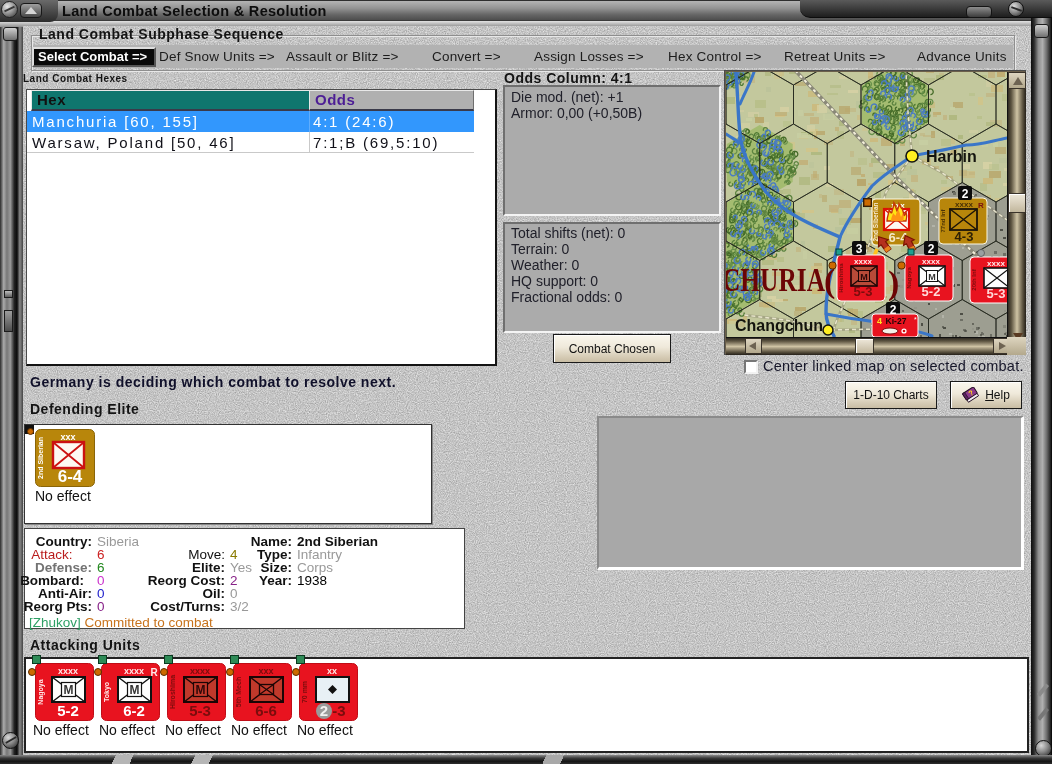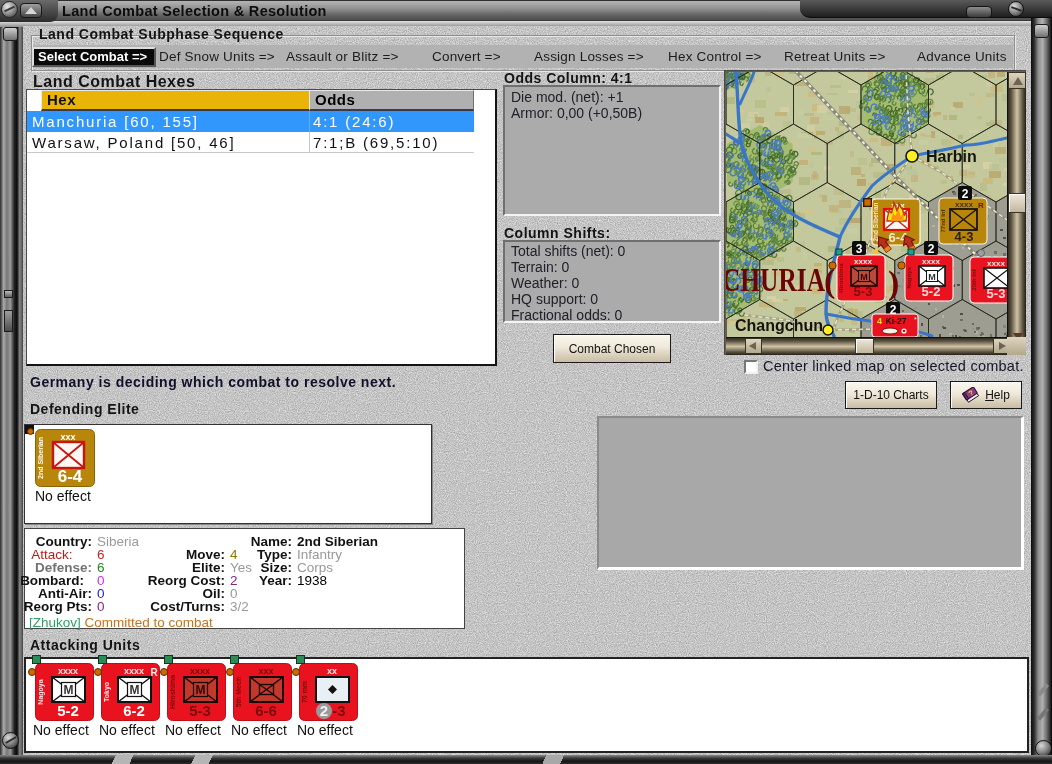--- a/index.html
+++ b/index.html
@@ -60,41 +60,41 @@
     <div class="abs lbl" style="left:13px;top:0px;font-size:14px;padding:0 3px">Land Combat Subphase Sequence</div>
     <div class="abs" style="left:10px;top:19px;width:980px;height:23px;background:#b2b2b2"></div>
     <div class="abs" style="left:9px;top:21px;width:124px;height:20px;background:#0a0a0a;border-top:2px solid #dedede;border-left:2px solid #dedede;border-right:2px solid #555;border-bottom:2px solid #555;color:#fff;font-weight:bold;font-size:13px;line-height:16px;padding-left:4px;white-space:nowrap">Select Combat =&gt;</div>
     <div class="seqtxt" style="left:136px;top:23px">Def Snow Units =&gt;</div>
     <div class="seqtxt" style="left:263px;top:23px">Assault or Blitz =&gt;</div>
     <div class="seqtxt" style="left:409px;top:23px">Convert =&gt;</div>
     <div class="seqtxt" style="left:511px;top:23px">Assign Losses =&gt;</div>
     <div class="seqtxt" style="left:645px;top:23px">Hex Control =&gt;</div>
     <div class="seqtxt" style="left:761px;top:23px">Retreat Units =&gt;</div>
     <div class="seqtxt" style="left:894px;top:23px">Advance Units</div>
-    <div class="abs lbl" style="left:10px;top:47px;font-size:16px">Land Combat Hexes</div>
+    <div class="abs lbl" style="left:0;top:47px;font-size:10px">Land Combat Hexes</div>
     <div class="abs" style="left:3px;top:63px;width:471px;height:277px;background:#fff;border-top:1px solid #4a4a4a;border-left:1px solid #4a4a4a;border-bottom:2px solid #141414;border-right:2px solid #141414">
-      <div style="position:absolute;left:14px;top:0;width:282px;height:21px;background:#eab308;border-top:1px solid #e8e8e8;border-left:1px solid #e8e8e8;border-right:2px solid #6f6f6f;border-bottom:2px solid #3a3a4a;font-weight:bold;font-size:15px;color:#111;padding:0 0 0 5px;letter-spacing:0.5px">Hex</div>
-      <div style="position:absolute;left:282px;top:0;width:165px;height:21px;background:#b0b0b0;border-top:1px solid #e8e8e8;border-left:1px solid #e8e8e8;border-right:1px solid #6f6f6f;border-bottom:2px solid #3a3a4a;font-weight:bold;font-size:15px;color:#000000;padding:0 0 0 5px;letter-spacing:0.5px">Odds</div>
+      <div style="position:absolute;left:4px;top:0;width:282px;height:21px;background:#0f766e;border-top:1px solid #e8e8e8;border-left:1px solid #e8e8e8;border-right:2px solid #6f6f6f;border-bottom:2px solid #3a3a4a;font-weight:bold;font-size:15px;color:#111;padding:0 0 0 5px;letter-spacing:0.5px">Hex</div>
+      <div style="position:absolute;left:282px;top:0;width:165px;height:21px;background:#b0b0b0;border-top:1px solid #e8e8e8;border-left:1px solid #e8e8e8;border-right:1px solid #6f6f6f;border-bottom:2px solid #3a3a4a;font-weight:bold;font-size:15px;color:#4c1d95;padding:0 0 0 5px;letter-spacing:0.5px">Odds</div>
       <div style="position:absolute;left:0;top:21px;width:447px;height:21px;background:#3297fd;color:#fff;font-size:15px;letter-spacing:1.8px">
         <span style="position:absolute;left:5px;top:2px">Manchuria [60, 155]</span>
         <span style="position:absolute;left:286px;top:2px">4:1 (24:6)</span>
         <span style="position:absolute;left:282px;top:0;width:1px;height:21px;background:#5fadfd"></span>
       </div>
       <div style="position:absolute;left:0;top:42px;width:447px;height:21px;background:#fff;color:#101018;font-size:15px;letter-spacing:1.8px;border-bottom:1px solid #c9c9c9">
         <span style="position:absolute;left:5px;top:2px">Warsaw, Poland [50, 46]</span>
         <span style="position:absolute;left:286px;top:2px">7:1;B (69,5:10)</span>
         <span style="position:absolute;left:282px;top:0;width:1px;height:21px;background:#c9c9c9"></span>
       </div>
     </div>
     <div class="abs lbl" style="left:481px;top:44px;font-size:14px">Odds Column: 4:1</div>
     <div class="abs sunken" style="left:480px;top:59px;width:218px;height:131px">
       <div class="ptext" style="position:absolute;left:6px;top:2px">Die mod. (net): +1<br>Armor: 0,00 (+0,50B)</div>
     </div>
     <div class="abs lbl" style="left:481px;top:199px;font-size:14px">Column Shifts:</div>
-    <div class="abs sunken" style="left:480px;top:214px;width:218px;height:83px">
+    <div class="abs sunken" style="left:480px;top:196px;width:218px;height:111px">
       <div class="ptext" style="position:absolute;left:6px;top:1px">Total shifts (net): 0<br>Terrain: 0<br>Weather: 0<br>HQ support: 0<br>Fractional odds: 0</div>
     </div>
     <div class="abs btn" style="left:530px;top:308px;width:118px;height:29px;font-size:12px">Combat Chosen</div>
     <div class="abs" style="left:701px;top:44px;width:302px;height:285px;border:1px solid #4a4a4a;background:#6b5f4b">
       <div class="abs" style="left:1px;top:1px;width:281px;height:265px;overflow:hidden">
         <svg width="281" height="265" viewBox="0 0 281 265" style="display:block">
 <rect width="281" height="265" fill="#c3c89d"></rect>
 <rect x="124" y="146" width="11" height="5" fill="#b7a265" opacity="0.83"></rect>
 <rect x="49" y="212" width="7" height="6" fill="#d2c489" opacity="0.49"></rect>
 <rect x="82" y="19" width="10" height="6" fill="#cdb878" opacity="0.72"></rect>
@@ -2311,21 +2311,21 @@
         <div style="position:absolute;left:-13px;top:19px;width:80px;text-align:center;font-weight:normal;color:#b91c1c;white-space:nowrap">Attack:</div>
         <div style="position:absolute;left:72px;top:19px;color:#cc2222;white-space:nowrap">6</div>
         <div style="position:absolute;left:-13px;top:32px;width:80px;text-align:right;font-weight:bold;color:#737373;white-space:nowrap">Defense:</div>
         <div style="position:absolute;left:72px;top:32px;color:#22881e;white-space:nowrap">6</div>
         <div style="position:absolute;left:-13px;top:45px;width:80px;text-align:center;font-weight:bold;color:#111;white-space:nowrap">Bombard:</div>
         <div style="position:absolute;left:72px;top:45px;color:#cc33cc;white-space:nowrap">0</div>
         <div style="position:absolute;left:-13px;top:58px;width:80px;text-align:right;font-weight:bold;color:#111;white-space:nowrap">Anti-Air:</div>
         <div style="position:absolute;left:72px;top:58px;color:#2222cc;white-space:nowrap">0</div>
         <div style="position:absolute;left:-13px;top:71px;width:80px;text-align:right;font-weight:bold;color:#111;white-space:nowrap">Reorg Pts:</div>
         <div style="position:absolute;left:72px;top:71px;color:#882288;white-space:nowrap">0</div>
-        <div style="position:absolute;left:105px;top:19px;width:95px;text-align:right;font-weight:bold;color:#111;white-space:nowrap">Move:</div>
+        <div style="position:absolute;left:105px;top:19px;width:95px;text-align:right;font-weight:normal;color:#111;white-space:nowrap">Move:</div>
         <div style="position:absolute;left:205px;top:19px;color:#8a7a00;white-space:nowrap">4</div>
         <div style="position:absolute;left:105px;top:32px;width:95px;text-align:right;font-weight:bold;color:#111;white-space:nowrap">Elite:</div>
         <div style="position:absolute;left:205px;top:32px;color:#999999;white-space:nowrap">Yes</div>
         <div style="position:absolute;left:105px;top:45px;width:95px;text-align:right;font-weight:bold;color:#111;white-space:nowrap">Reorg Cost:</div>
         <div style="position:absolute;left:205px;top:45px;color:#882288;white-space:nowrap">2</div>
         <div style="position:absolute;left:105px;top:58px;width:95px;text-align:right;font-weight:bold;color:#111;white-space:nowrap">Oil:</div>
         <div style="position:absolute;left:205px;top:58px;color:#999999;white-space:nowrap">0</div>
         <div style="position:absolute;left:105px;top:71px;width:95px;text-align:right;font-weight:bold;color:#111;white-space:nowrap">Cost/Turns:</div>
         <div style="position:absolute;left:205px;top:71px;color:#999999;white-space:nowrap">3/2</div>
         <div style="position:absolute;left:207px;top:6px;width:60px;text-align:right;font-weight:bold;color:#111;white-space:nowrap">Name:</div>

